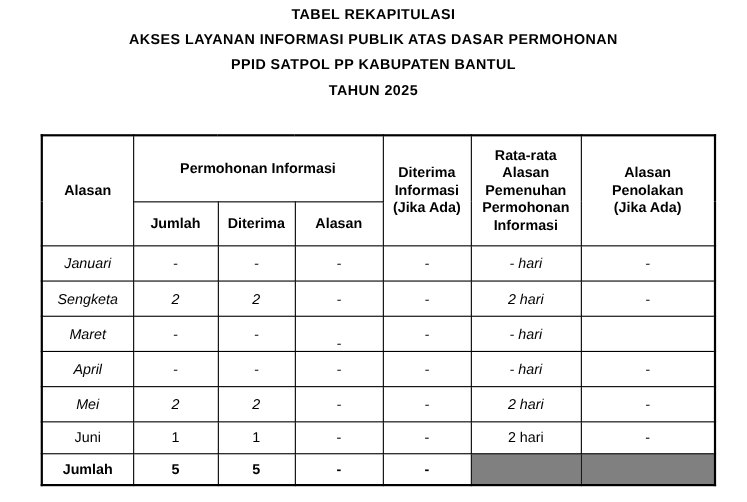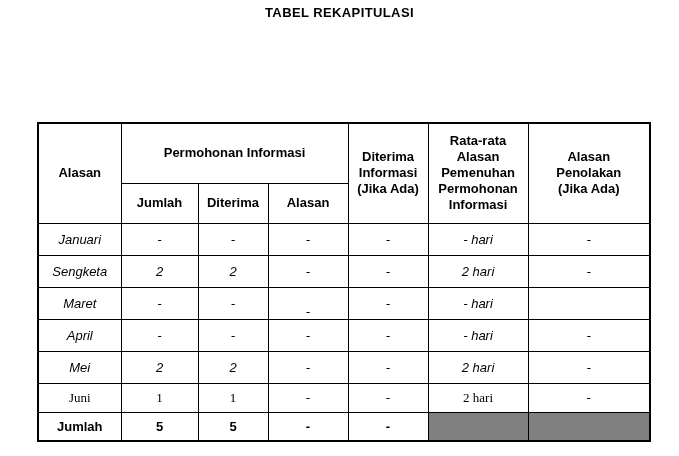--- a/index.html
+++ b/index.html
@@ -31,32 +31,35 @@
     border: 1px solid #000000;
     text-align: center; vertical-align: middle;
     font-size: 13px;
     padding: 2px 3px;
     overflow: hidden;
   }
   .recap-table th { font-weight: bold; line-height: 16px; }
   tr.header-top    { height: 60px; }
   tr.header-sub    { height: 40px; }
   tr.data-row      { height: 32px; font-style: italic; }
-  tr.data-row-short{ height: 29px; font-family: Liberation Serif, serif; }
+  tr.data-row-short{ height: 29px; }
   tr.total-row     { height: 29px; font-weight: bold; }
   td.low-dash { vertical-align: bottom; padding-bottom: 1px; line-height: 12px; }
   td.shaded { background: #808080; }
 </style>
 </head>
 <body>
 
 <div class="page">
 
   <div class="titles">
     <div class="title-line">TABEL REKAPITULASI</div>
+    <div class="title-line">AKSES LAYANAN INFORMASI PUBLIK ATAS DASAR PERMOHONAN</div>
+    <div class="title-line">PPID SATPOL PP KABUPATEN BANTUL</div>
+    <div class="title-line">TAHUN 2025</div>
   </div>
 
   <table class="recap-table">
     <colgroup>
       <col style="width:83px">
         <col style="width:77px">
         <col style="width:70px">
         <col style="width:80px">
       <col style="width:80px">
         <col style="width:100px">

